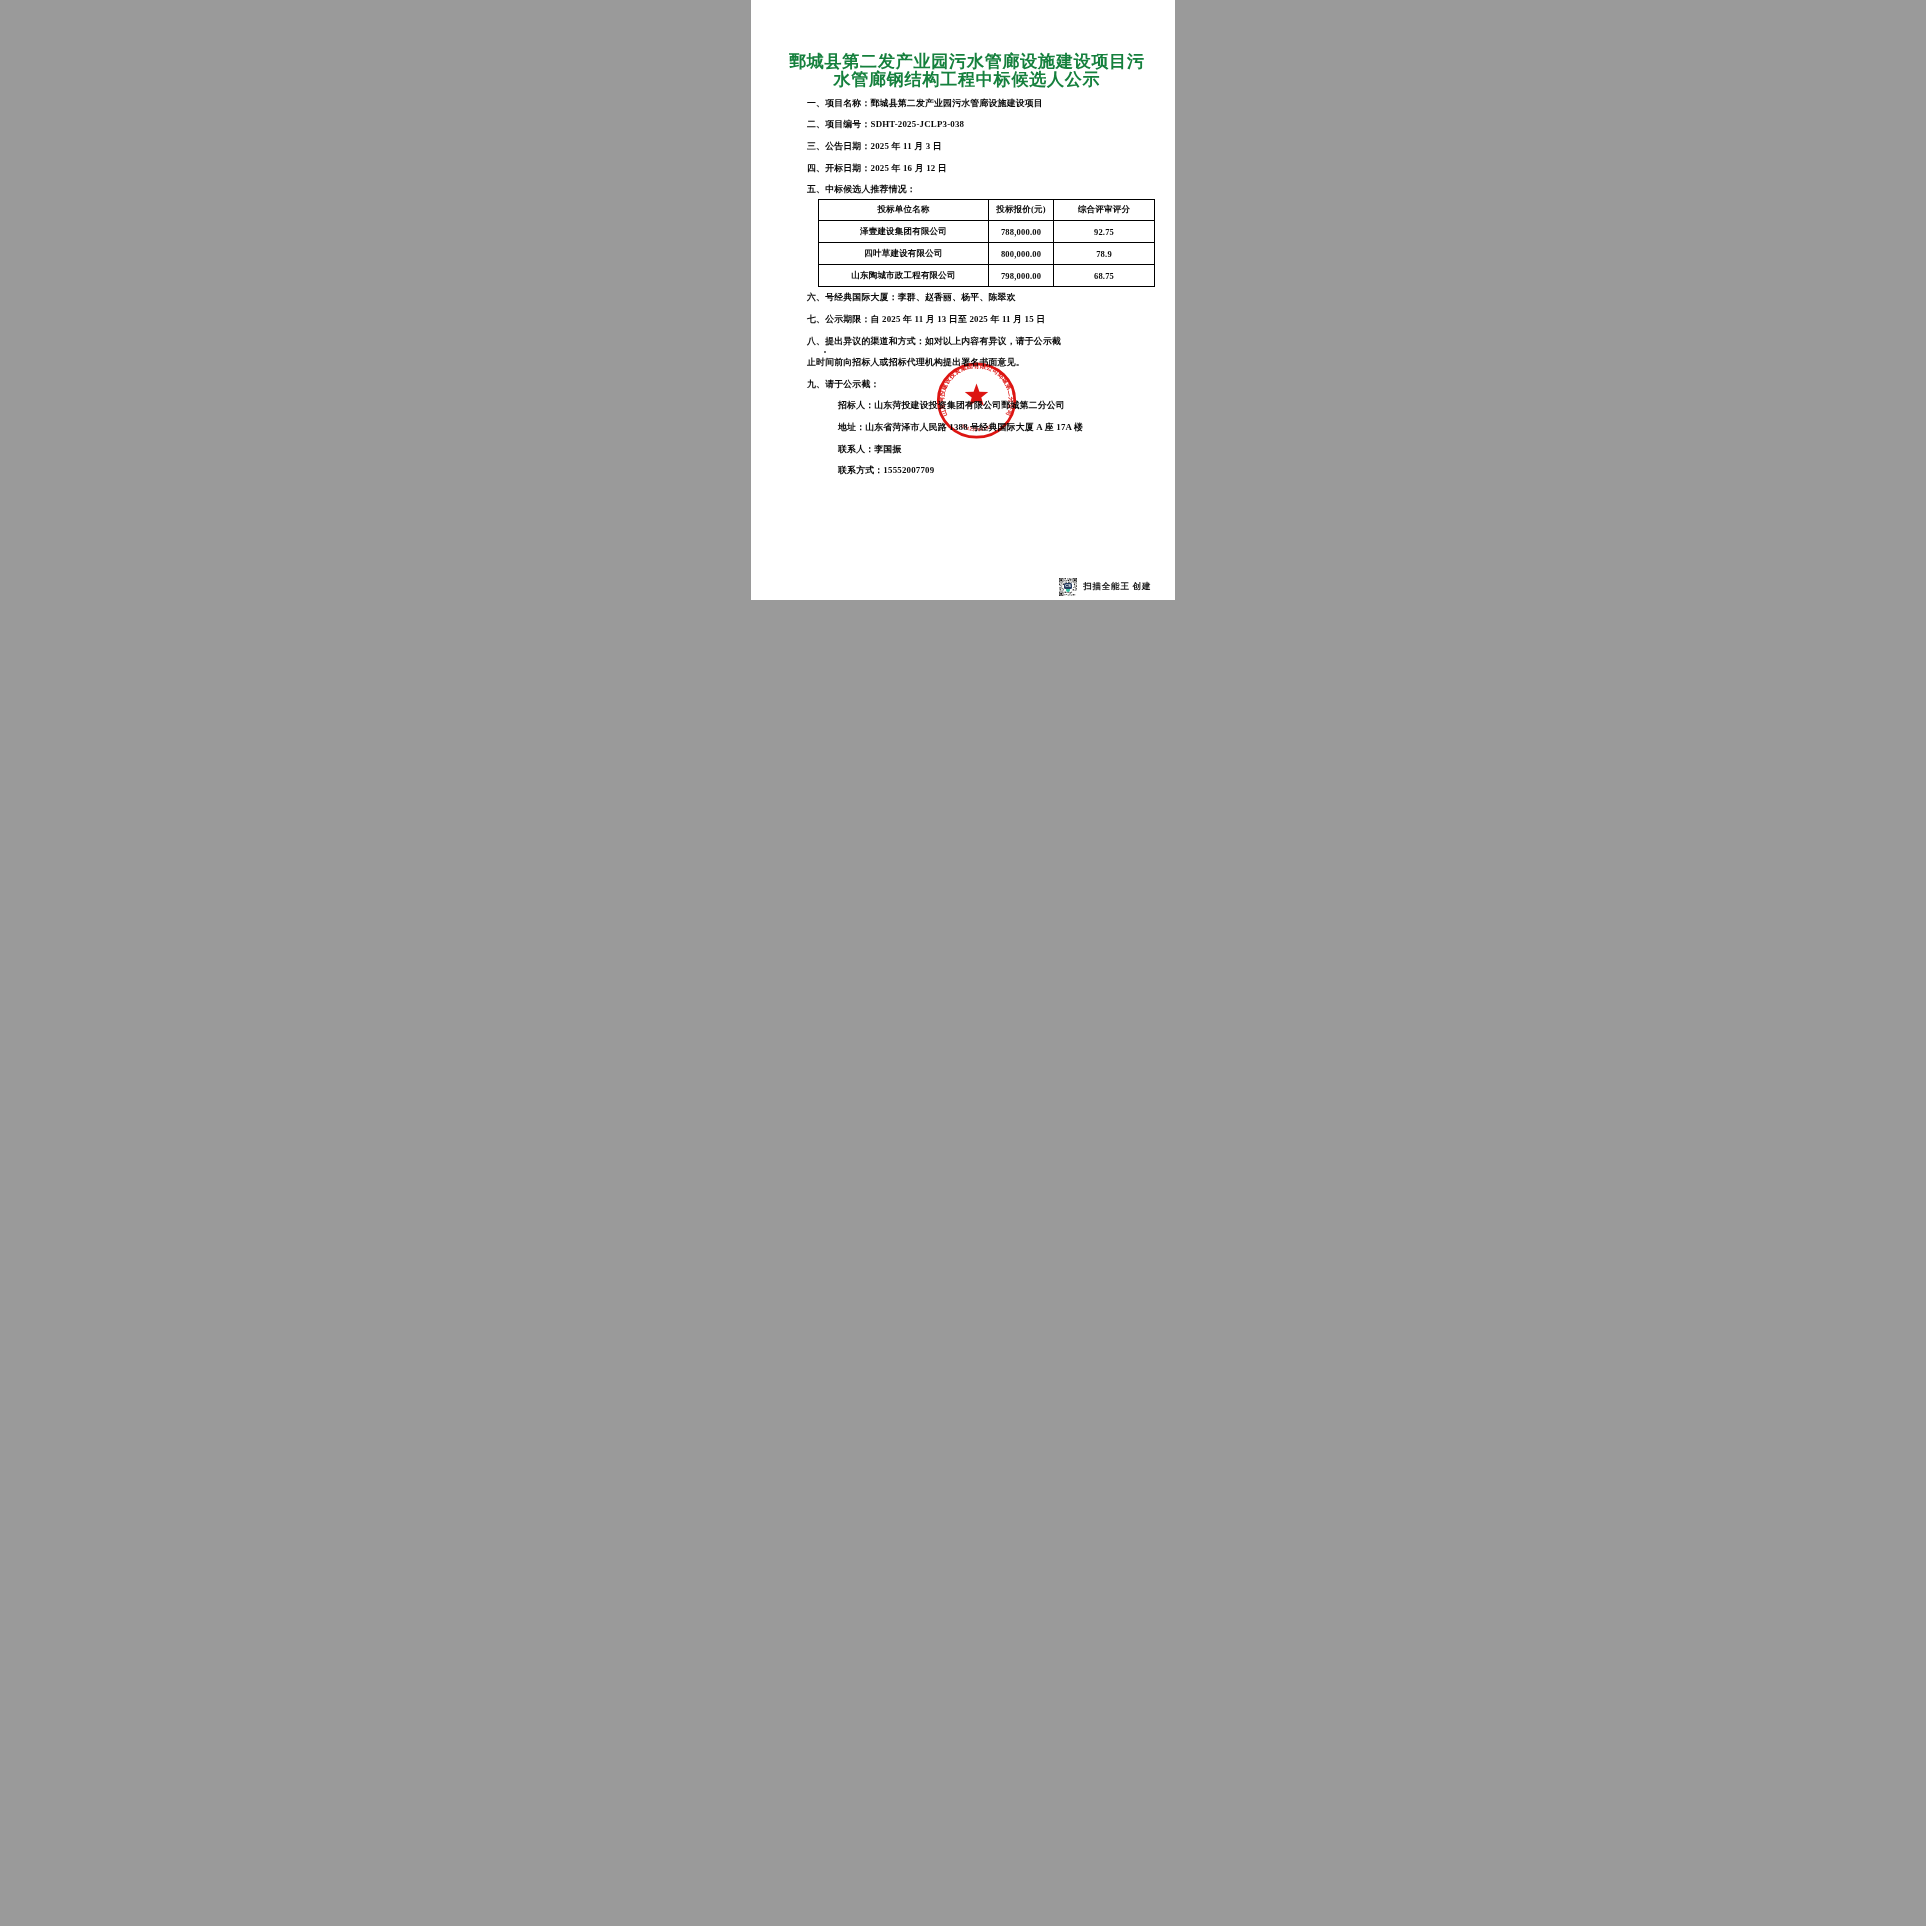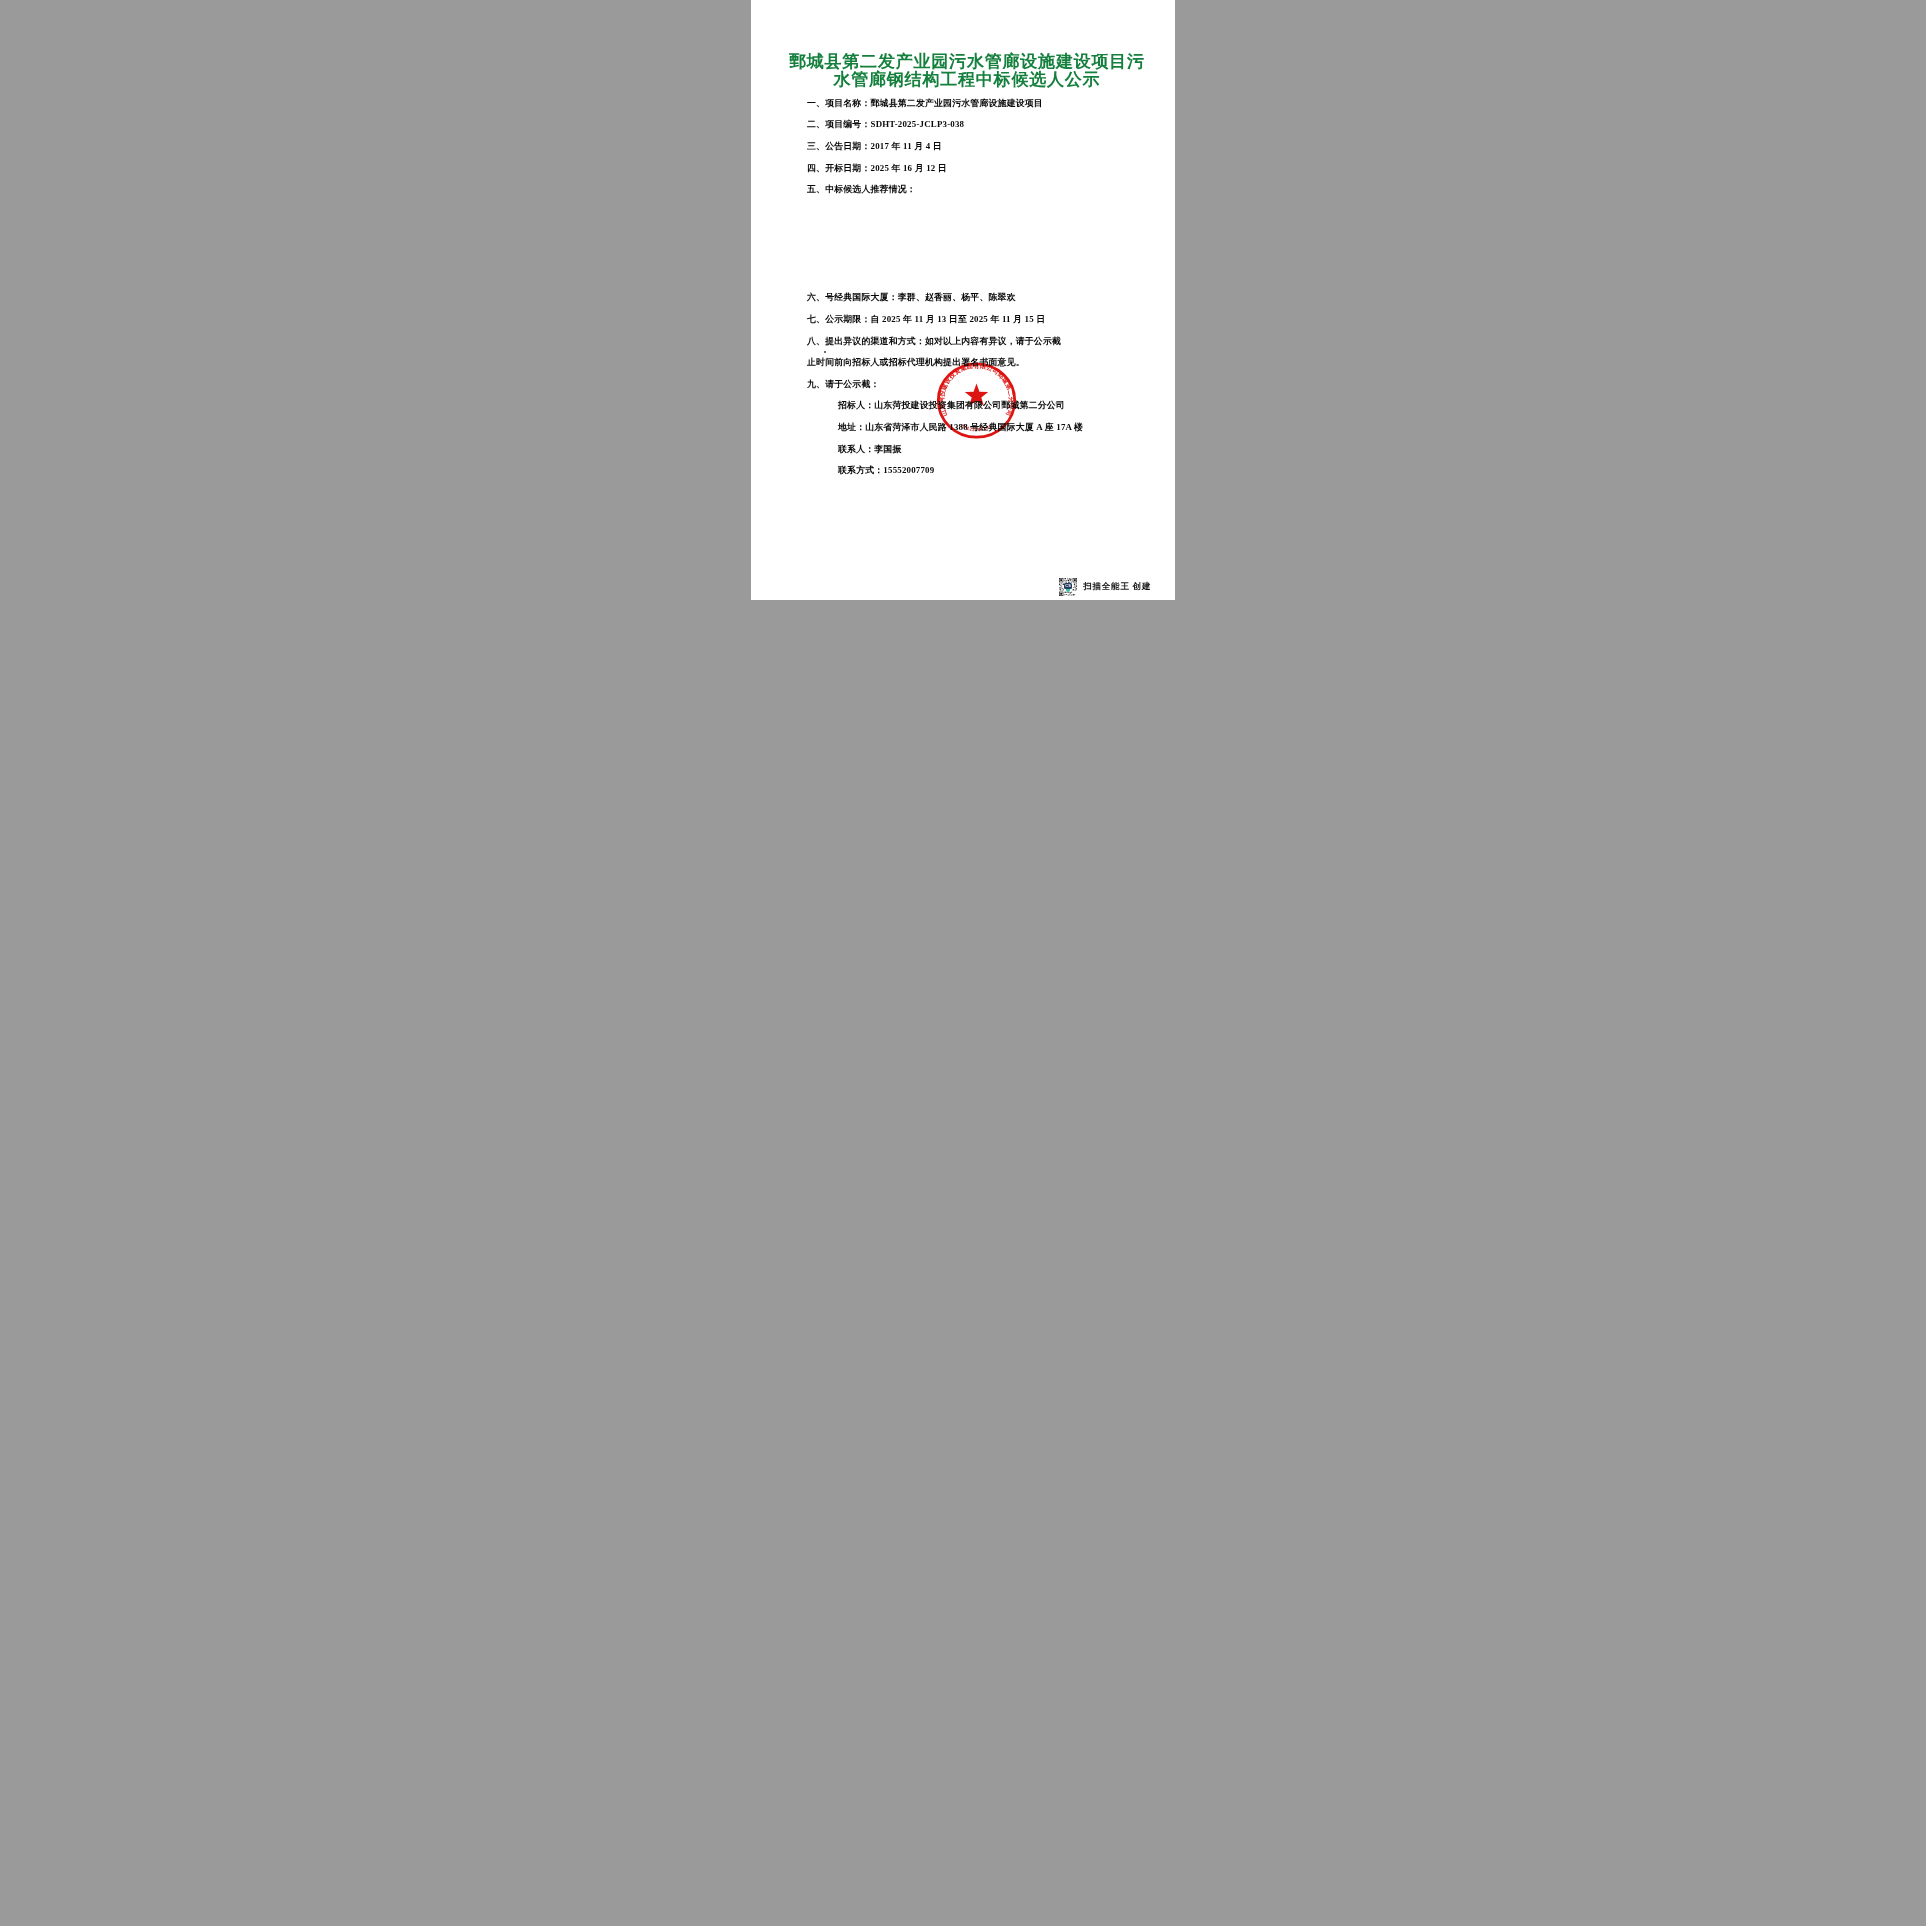--- a/index.html
+++ b/index.html
@@ -98,24 +98,41 @@
 
 <div class="page">
 
   <div class="doc-title">
     <div>鄄城县第二发产业园污水管廊设施建设项目污</div>
     <div>水管廊钢结构工程中标候选人公示</div>
   </div>
 
   <div class="line" style="top:97px">一、项目名称：鄄城县第二发产业园污水管廊设施建设项目</div>
   <div class="line" style="top:118px">二、项目编号：SDHT-2025-JCLP3-038</div>
-  <div class="line" style="top:140px">三、公告日期：2017 年 11 月 4 日</div>
+  <div class="line" style="top:140px">三、公告日期：2025 年 11 月 3 日</div>
   <div class="line" style="top:162px">四、开标日期：2025 年 16 月 12 日</div>
   <div class="line" style="top:183px">五、中标候选人推荐情况：</div>
 
+  <div class="bid-table">
+    <div class="td hrow first">投标单位名称</div>
+    <div class="td hrow">投标报价(元)</div>
+    <div class="td hrow">综合评审评分</div>
+
+    <div class="td first">泽壹建设集团有限公司</div>
+    <div class="td">788,000.00</div>
+    <div class="td">92.75</div>
+
+    <div class="td first">四叶草建设有限公司</div>
+    <div class="td">800,000.00</div>
+    <div class="td">78.9</div>
+
+    <div class="td first">山东陶城市政工程有限公司</div>
+    <div class="td">798,000.00</div>
+    <div class="td">68.75</div>
+  </div>
 
   <div class="line" style="top:291px">六、号经典国际大厦：李群、赵香丽、杨平、陈翠欢</div>
   <div class="line" style="top:313px">七、公示期限：自 2025 年 11 月 13 日至 2025 年 11 月 15 日</div>
   <div class="line" style="top:335px">八、提出异议的渠道和方式：如对以上内容有异议，请于公示截</div>
   <div class="line" style="top:356px">止时间前向招标人或招标代理机构提出署名书面意见。</div>
   <div class="artifact-dot"></div>
   <div class="line" style="top:378px">九、请于公示截：</div>
 
   <div class="line indent" style="top:399px">招标人：山东菏投建设投资集团有限公司鄄城第二分公司</div>
   <div class="line indent" style="top:421px">地址：山东省菏泽市人民路 1388 号经典国际大厦 A 座 17A 楼</div>

